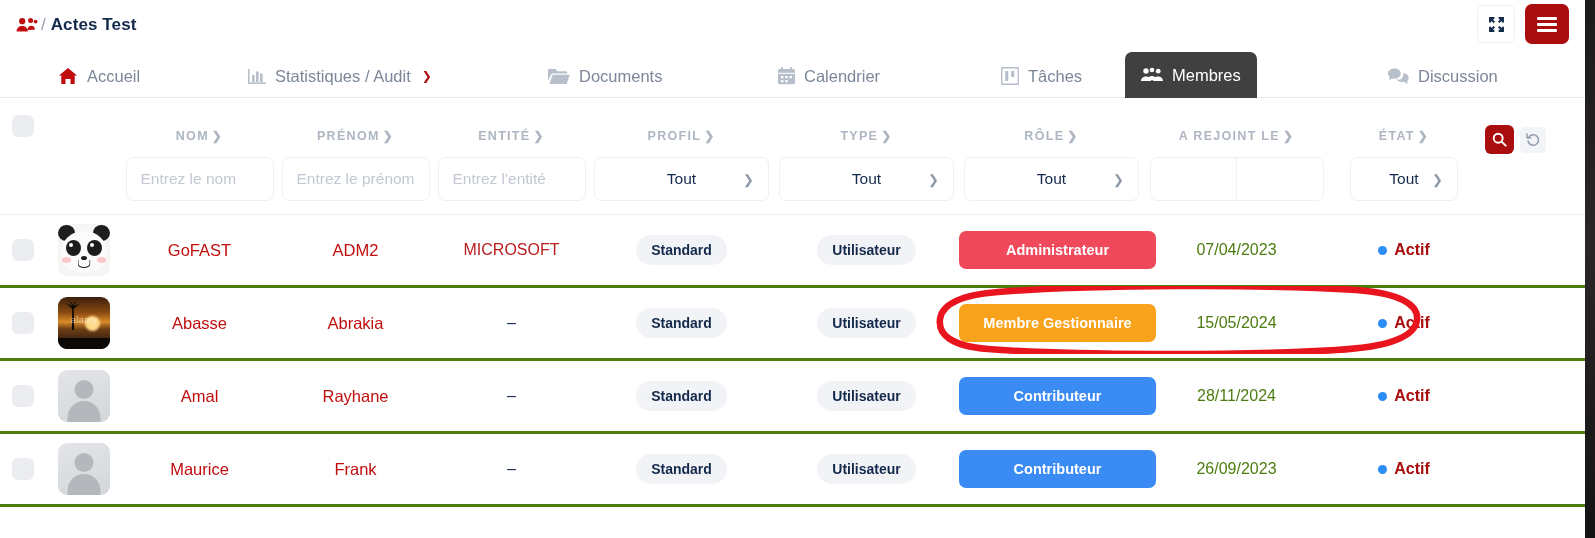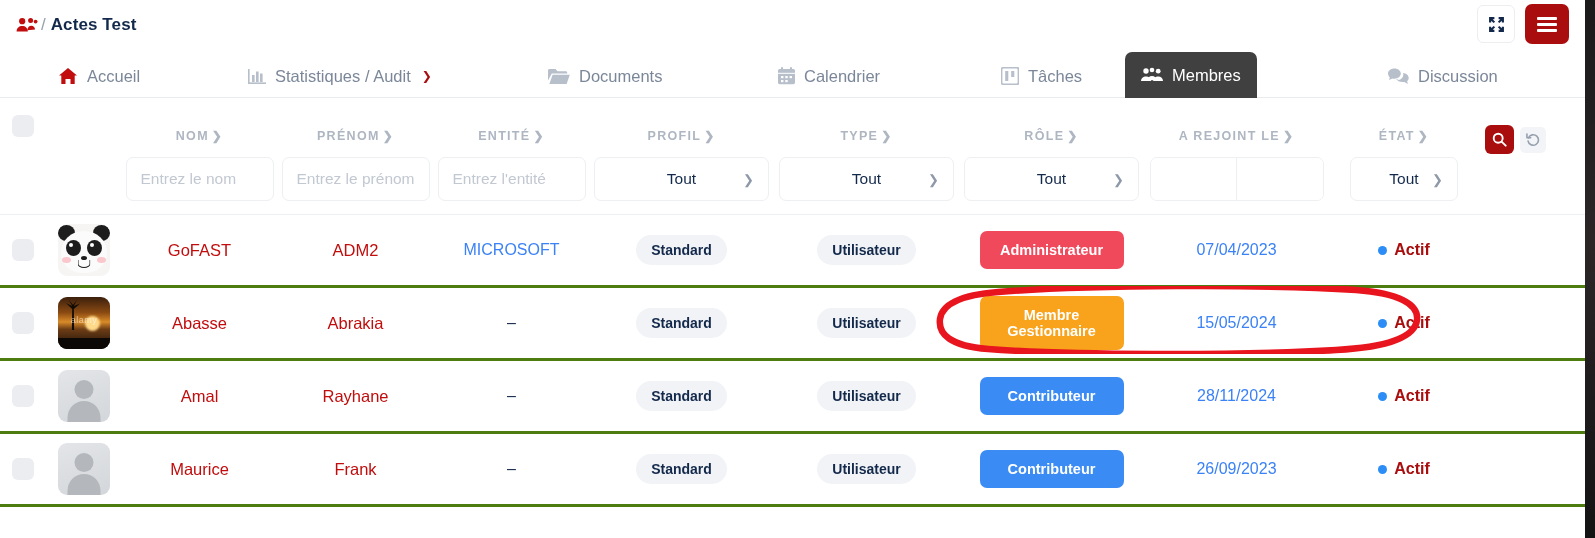--- a/index.html
+++ b/index.html
@@ -228,37 +228,37 @@
   .panda-eye.r { right: 8px; }
   .panda-eye .sp { position: absolute; width: 4px; height: 4px; border-radius: 50%; background: #fff; top: 3px; left: 3px; }
   .panda-cheek { position: absolute; width: 9px; height: 6px; border-radius: 50%; background: #f9c7cc; top: 33px; }
   .panda-cheek.l { left: 4px; }
   .panda-cheek.r { right: 4px; }
   .panda-nose { position: absolute; left: 50%; transform: translateX(-50%); top: 32px; width: 6px; height: 4px; border-radius: 50%; background: #1d1d1d; }
   .panda-mouth { position: absolute; left: 50%; transform: translateX(-50%); top: 36px; width: 13px; height: 8px; border-bottom: 1.6px solid #1d1d1d; border-left: 1.6px solid #1d1d1d; border-right: 1.6px solid #1d1d1d; border-radius: 0 0 50% 50%; border-top: 0; }
 
   
   .name-red { color: #c10d0d; font-size: 16.5px; }
-  .txt-navy { color: #3b82f6; font-size: 16px; }
+  .txt-navy { color: #b91c1c; font-size: 16px; }
   .dash { color: #13294b; font-size: 16px; }
   .pill {
     display: inline-block;
     background: #f1f3f6; color: #13294b;
     font-size: 14px; font-weight: bold;
     padding: 7px 15px; border-radius: 15px;
   }
   .badge {
     display: inline-block; border-radius: 7px;
     color: #ffffff; font-size: 14.5px; font-weight: bold;
-    padding: 11px 8px; width: 144px; text-align: center;
+    padding: 11px 8px; width: 197px; text-align: center;
   }
   .badge-admin { background: #f0495c; }
   .badge-gest  { background: #f9a21b; }
   .badge-contrib { background: #3b8bf5; }
-  .date { color: #3b82f6; font-size: 16px; }
+  .date { color: #4d7c0f; font-size: 16px; }
   .state { display: inline-flex; align-items: center; gap: 7px; justify-content: center; }
   .state .dot { width: 9px; height: 9px; border-radius: 50%; background: #2b8df5; }
   .state .lbl { color: #a90d0d; font-size: 16px; font-weight: bold; }
 
   
   .annot { position: absolute; left: 936px; top: 286px; width: 486px; height: 68px; z-index: 30; pointer-events: none; }
 </style>
 </head>
 <body>
 

